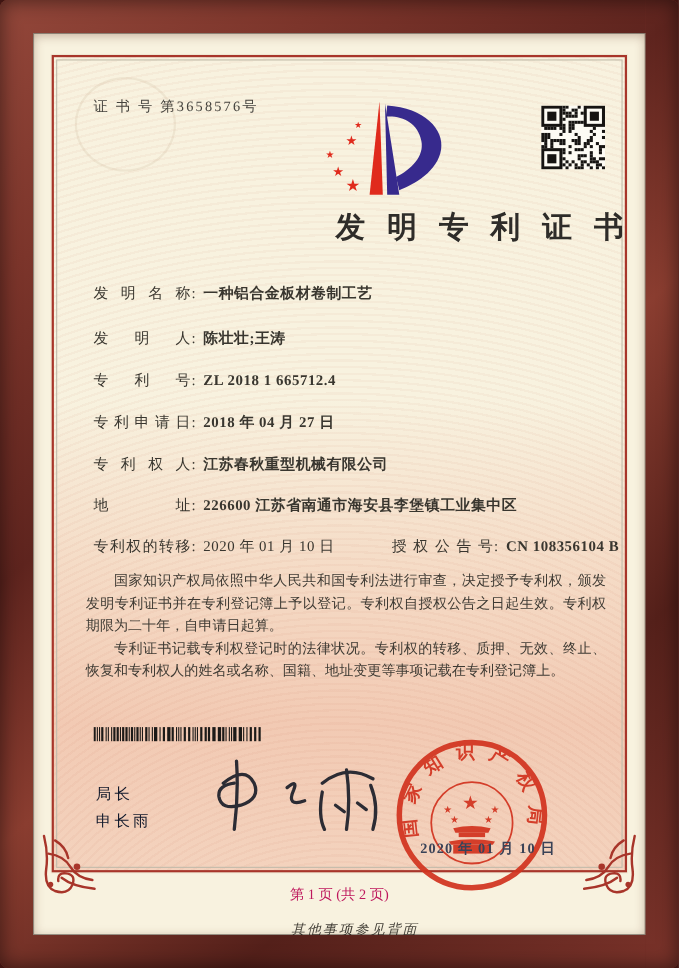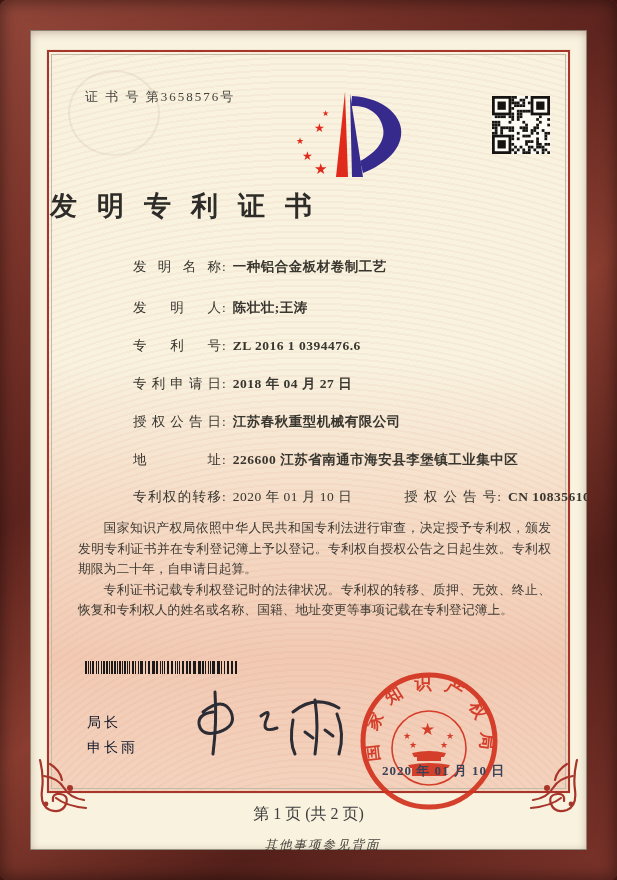--- a/index.html
+++ b/index.html
@@ -19,39 +19,39 @@
   .content-bg{position:absolute;left:19px;top:22px;right:19px;bottom:59px;
     background:
       repeating-radial-gradient(circle at 50% 130%, rgba(190,95,70,.05) 0 2px, rgba(190,95,70,0) 2px 6px),
       linear-gradient(180deg, rgba(240,200,175,0) 0%, rgba(240,200,175,0) 42%, rgba(240,185,160,.38) 62%, rgba(238,175,150,.6) 82%, rgba(240,185,162,.55) 100%);}
   .watermark-ring{position:absolute;left:38px;top:40px;width:92px;height:86px;border-radius:50%;
     border:2px solid rgba(160,120,80,.10);}
   
   .cert-number{position:absolute;left:55px;top:58px;font-size:13px;letter-spacing:2px;color:#45433e;}
   .logo{position:absolute;left:232px;top:52px;}
   .qr{position:absolute;left:462px;top:66px;width:58px;height:58px;}
-  .title{position:absolute;left:0;right:0;top:158px;text-align:left;font-size:27px;font-weight:bold;
+  .title{position:absolute;left:0;right:0;top:158px;text-align:right;font-size:27px;font-weight:bold;
     color:#2e2c29;letter-spacing:20px;padding-left:20px;}
   .fields{position:absolute;left:55px;right:40px;top:0;height:100%;font-size:13.5px;color:#39362f;}
   .frow{position:absolute;left:0;white-space:nowrap;}
-  .fl{display:inline-block;width:88px;text-align:justify;text-align-last:justify;margin-left:48px;}
+  .fl{display:inline-block;width:88px;text-align:justify;text-align-last:justify;}
   .fl2{display:inline-block;width:92px;text-align:justify;text-align-last:justify;font-family:Liberation Mono, monospace;}
   .colon{margin:0 7px 0 1px;}
   .fval{letter-spacing:.5px;font-weight:bold;}
   .gval{display:inline-block;width:168px;letter-spacing:.5px;}
   .paras{position:absolute;left:48px;right:36px;top:488px;font-size:12.8px;line-height:20.5px;
     color:#3e3a33;text-align:justify;}
   .paras p{margin:0;text-indent:2em;}
   .barcode{position:absolute;left:55px;top:631px;width:153px;height:13px;}
   .commissioner{position:absolute;left:57px;top:680px;font-size:14px;color:#0f172a;letter-spacing:3px;line-height:25px;}
   .signature{position:absolute;left:135px;top:652px;}
   .seal{position:absolute;left:327px;top:639px;opacity:.93;}
   .seal-date{position:absolute;left:352px;top:732px;font-size:13px;font-weight:bold;color:#3a4257;
     letter-spacing:1px;z-index:2;}
-  .page-info{position:absolute;left:0;right:0;top:774px;text-align:center;font-size:16px;color:#404040;}
+  .page-info{position:absolute;left:0;right:0;top:774px;text-align:center;font-size:13px;color:#be185d;}
   .back-note{position:absolute;left:0;right:0;top:807px;text-align:center;font-size:12.5px;
     font-style:italic;color:#46423a;letter-spacing:2px;margin-left:28px;}
   .flourish{position:absolute;bottom:36px;width:54px;height:56px;}
   .flourish.bl{left:6px;}
   .flourish.br{right:6px;transform:scaleX(-1);}
 </style>
 </head>
 <body>
 
 <div class="scene">
@@ -211,27 +211,27 @@
     <div class="title">发明专利证书</div>
 
     <div class="fields">
       <div class="frow" style="top:228px">
         <span class="fl">发明名称</span><span class="colon">:</span><span class="fval">一种铝合金板材卷制工艺</span>
       </div>
       <div class="frow" style="top:269px">
         <span class="fl">发明人</span><span class="colon">:</span><span class="fval">陈壮壮;王涛</span>
       </div>
       <div class="frow" style="top:307px">
-        <span class="fl">专利号</span><span class="colon">:</span><span class="fval">ZL 2016 1 0394476.6</span>
+        <span class="fl">专利号</span><span class="colon">:</span><span class="fval">ZL 2018 1 665712.4</span>
       </div>
       <div class="frow" style="top:345px">
         <span class="fl">专利申请日</span><span class="colon">:</span><span class="fval">2018 年 04 月 27 日</span>
       </div>
       <div class="frow" style="top:383px">
-        <span class="fl">授权公告日</span><span class="colon">:</span><span class="fval">江苏春秋重型机械有限公司</span>
+        <span class="fl">专利权人</span><span class="colon">:</span><span class="fval">江苏春秋重型机械有限公司</span>
       </div>
       <div class="frow" style="top:421px">
         <span class="fl">地址</span><span class="colon">:</span><span class="fval">226600 江苏省南通市海安县李堡镇工业集中区</span>
       </div>
       <div class="frow" style="top:458px">
         <span class="fl">专利权的转移</span><span class="colon">:</span><span class="gval">2020 年 01 月 10 日</span>
         <span class="fl2">授权公告号</span><span class="colon">:</span><span class="fval">CN 108356104 B</span>
       </div>
     </div>
 

